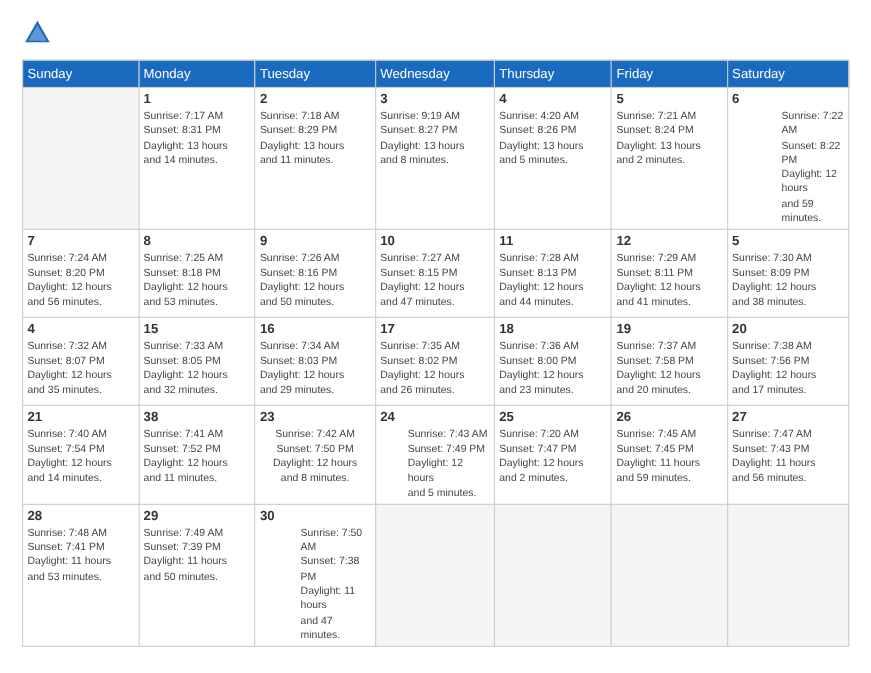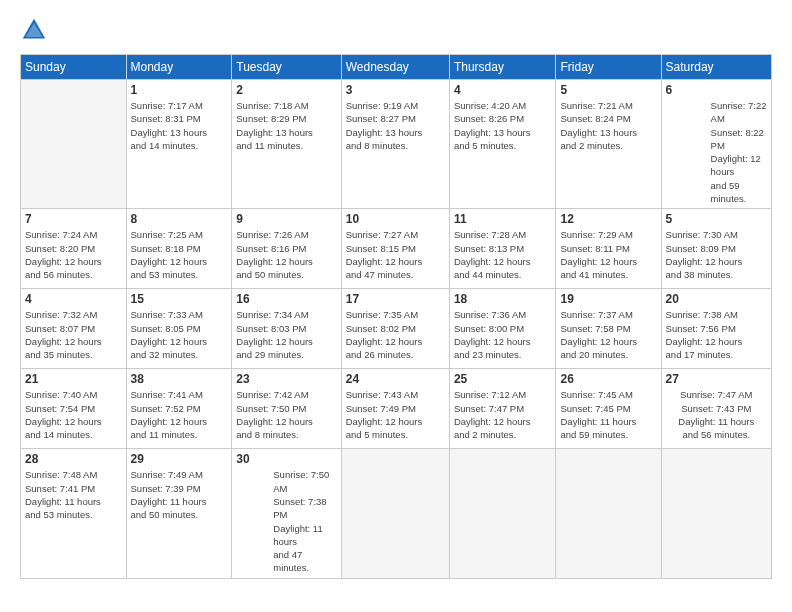--- a/index.html
+++ b/index.html
@@ -278,49 +278,49 @@
           </td>
           <td>
             <div class="day-number">38</div>
             <div class="day-info" style="white-space: pre-line;">Sunrise: 7:41 AM
 Sunset: 7:52 PM
 Daylight: 12 hours
 and 11 minutes.</div>
           </td>
           <td>
             <div class="day-number">23</div>
-            <div class="day-info" style="white-space: pre-line;">Sunrise: 7:42 AM
+            <div class="day-info" style="white-space: pre-line; text-align: center;">Sunrise: 7:42 AM
 Sunset: 7:50 PM
 Daylight: 12 hours
 and 8 minutes.</div>
           </td>
           <td>
             <div class="day-number">24</div>
-            <div class="day-info" style="white-space: pre-line;">Sunrise: 7:43 AM
+            <div class="day-info" style="white-space: pre-line; margin-left: 25px;">Sunrise: 7:43 AM
 Sunset: 7:49 PM
 Daylight: 12 hours
 and 5 minutes.</div>
           </td>
           <td>
             <div class="day-number">25</div>
-            <div class="day-info" style="white-space: pre-line;">Sunrise: 7:12 AM
+            <div class="day-info" style="white-space: pre-line;">Sunrise: 7:20 AM
 Sunset: 7:47 PM
 Daylight: 12 hours
 and 2 minutes.</div>
           </td>
           <td>
             <div class="day-number">26</div>
             <div class="day-info" style="white-space: pre-line;">Sunrise: 7:45 AM
 Sunset: 7:45 PM
 Daylight: 11 hours
 and 59 minutes.</div>
           </td>
           <td>
             <div class="day-number">27</div>
-            <div class="day-info" style="white-space: pre-line; text-align: center;">Sunrise: 7:47 AM
+            <div class="day-info" style="white-space: pre-line;">Sunrise: 7:47 AM
 Sunset: 7:43 PM
 Daylight: 11 hours
 and 56 minutes.</div>
           </td>
         </tr>
         <tr>
           <td>
             <div class="day-number">28</div>
             <div class="day-info" style="white-space: pre-line;">Sunrise: 7:48 AM
 Sunset: 7:41 PM

